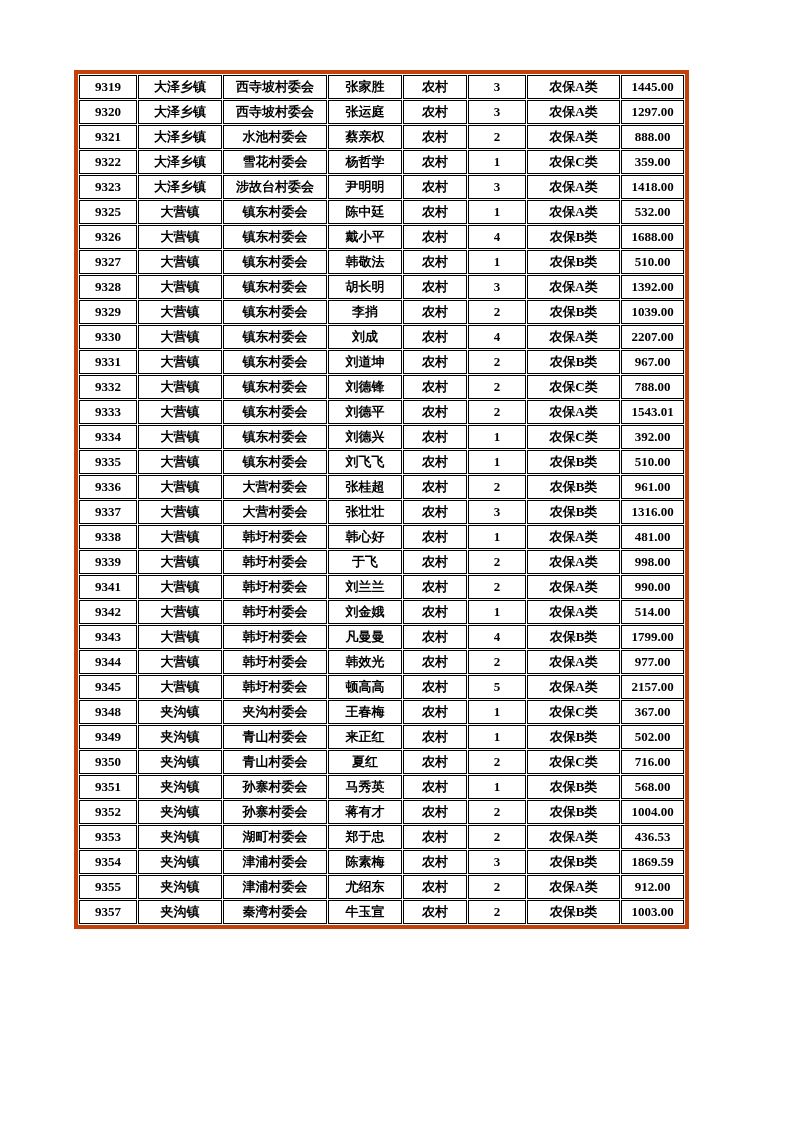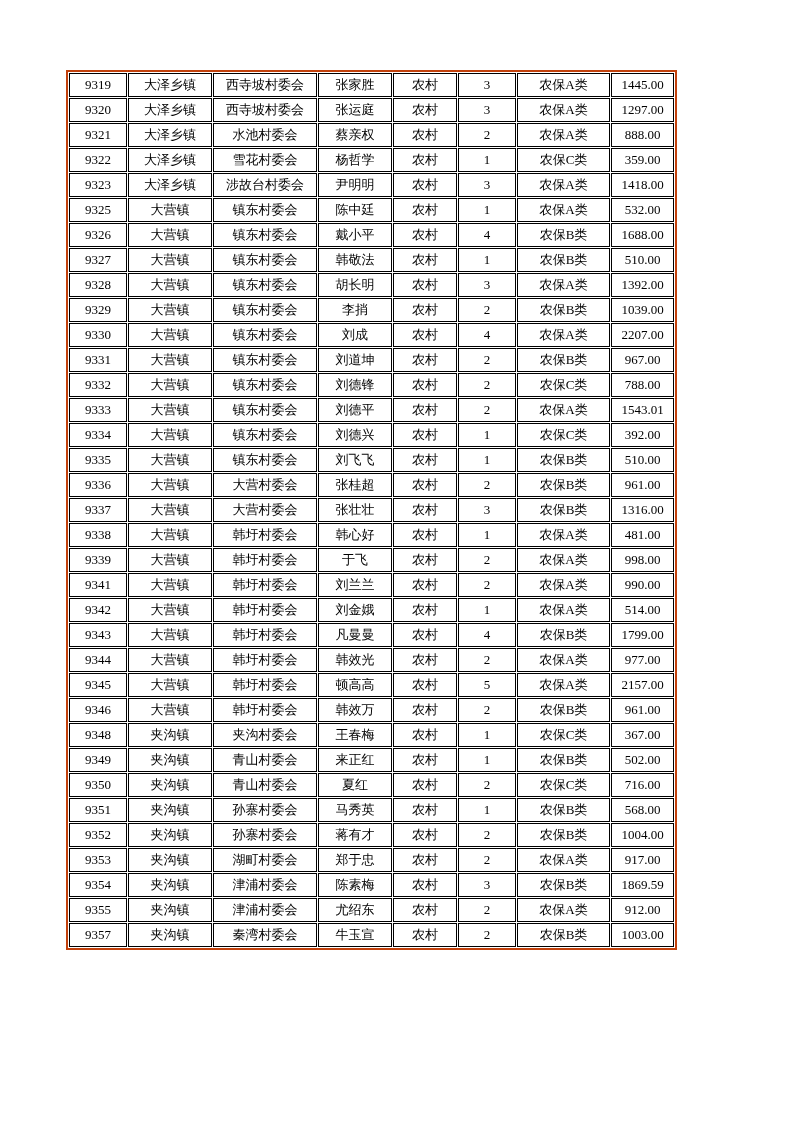--- a/index.html
+++ b/index.html
@@ -11,28 +11,29 @@
     position: relative;
     width: 794px;
     height: 1122px;
     background: #ffffff;
     overflow: hidden;
     font-family: "Liberation Serif", "DejaVu Serif", serif;
     color: #000000;
   }
   table.roster {
     position: absolute;
-    left: 66px;
+    left: 74px;
     top: 70px;
     width: 609px;
     table-layout: fixed;
     border-collapse: separate;
     border-spacing: 1px;
-    border: 2px solid #c2410c;
+    border: 4px solid #c2410c;
     background: #ffffff;
+    font-weight: bold;
   }
   table.roster td {
     box-sizing: border-box;
     height: 24px;
     border: 1px solid #000000;
     text-align: center;
     vertical-align: middle;
     font-size: 13px;
     line-height: 22px;
     padding: 0 1px;
@@ -301,30 +302,20 @@
           <td>9345</td>
           <td>大营镇</td>
           <td>韩圩村委会</td>
           <td>顿高高</td>
           <td>农村</td>
           <td>5</td>
           <td>农保A类</td>
           <td>2157.00</td>
         </tr>
         <tr>
-          <td>9346</td>
-          <td>大营镇</td>
-          <td>韩圩村委会</td>
-          <td>韩效万</td>
-          <td>农村</td>
-          <td>2</td>
-          <td>农保B类</td>
-          <td>961.00</td>
-        </tr>
-        <tr>
           <td>9348</td>
           <td>夹沟镇</td>
           <td>夹沟村委会</td>
           <td>王春梅</td>
           <td>农村</td>
           <td>1</td>
           <td>农保C类</td>
           <td>367.00</td>
         </tr>
         <tr>
@@ -368,21 +359,21 @@
           <td>1004.00</td>
         </tr>
         <tr>
           <td>9353</td>
           <td>夹沟镇</td>
           <td>湖町村委会</td>
           <td>郑于忠</td>
           <td>农村</td>
           <td>2</td>
           <td>农保A类</td>
-          <td>917.00</td>
+          <td>436.53</td>
         </tr>
         <tr>
           <td>9354</td>
           <td>夹沟镇</td>
           <td>津浦村委会</td>
           <td>陈素梅</td>
           <td>农村</td>
           <td>3</td>
           <td>农保B类</td>
           <td>1869.59</td>

